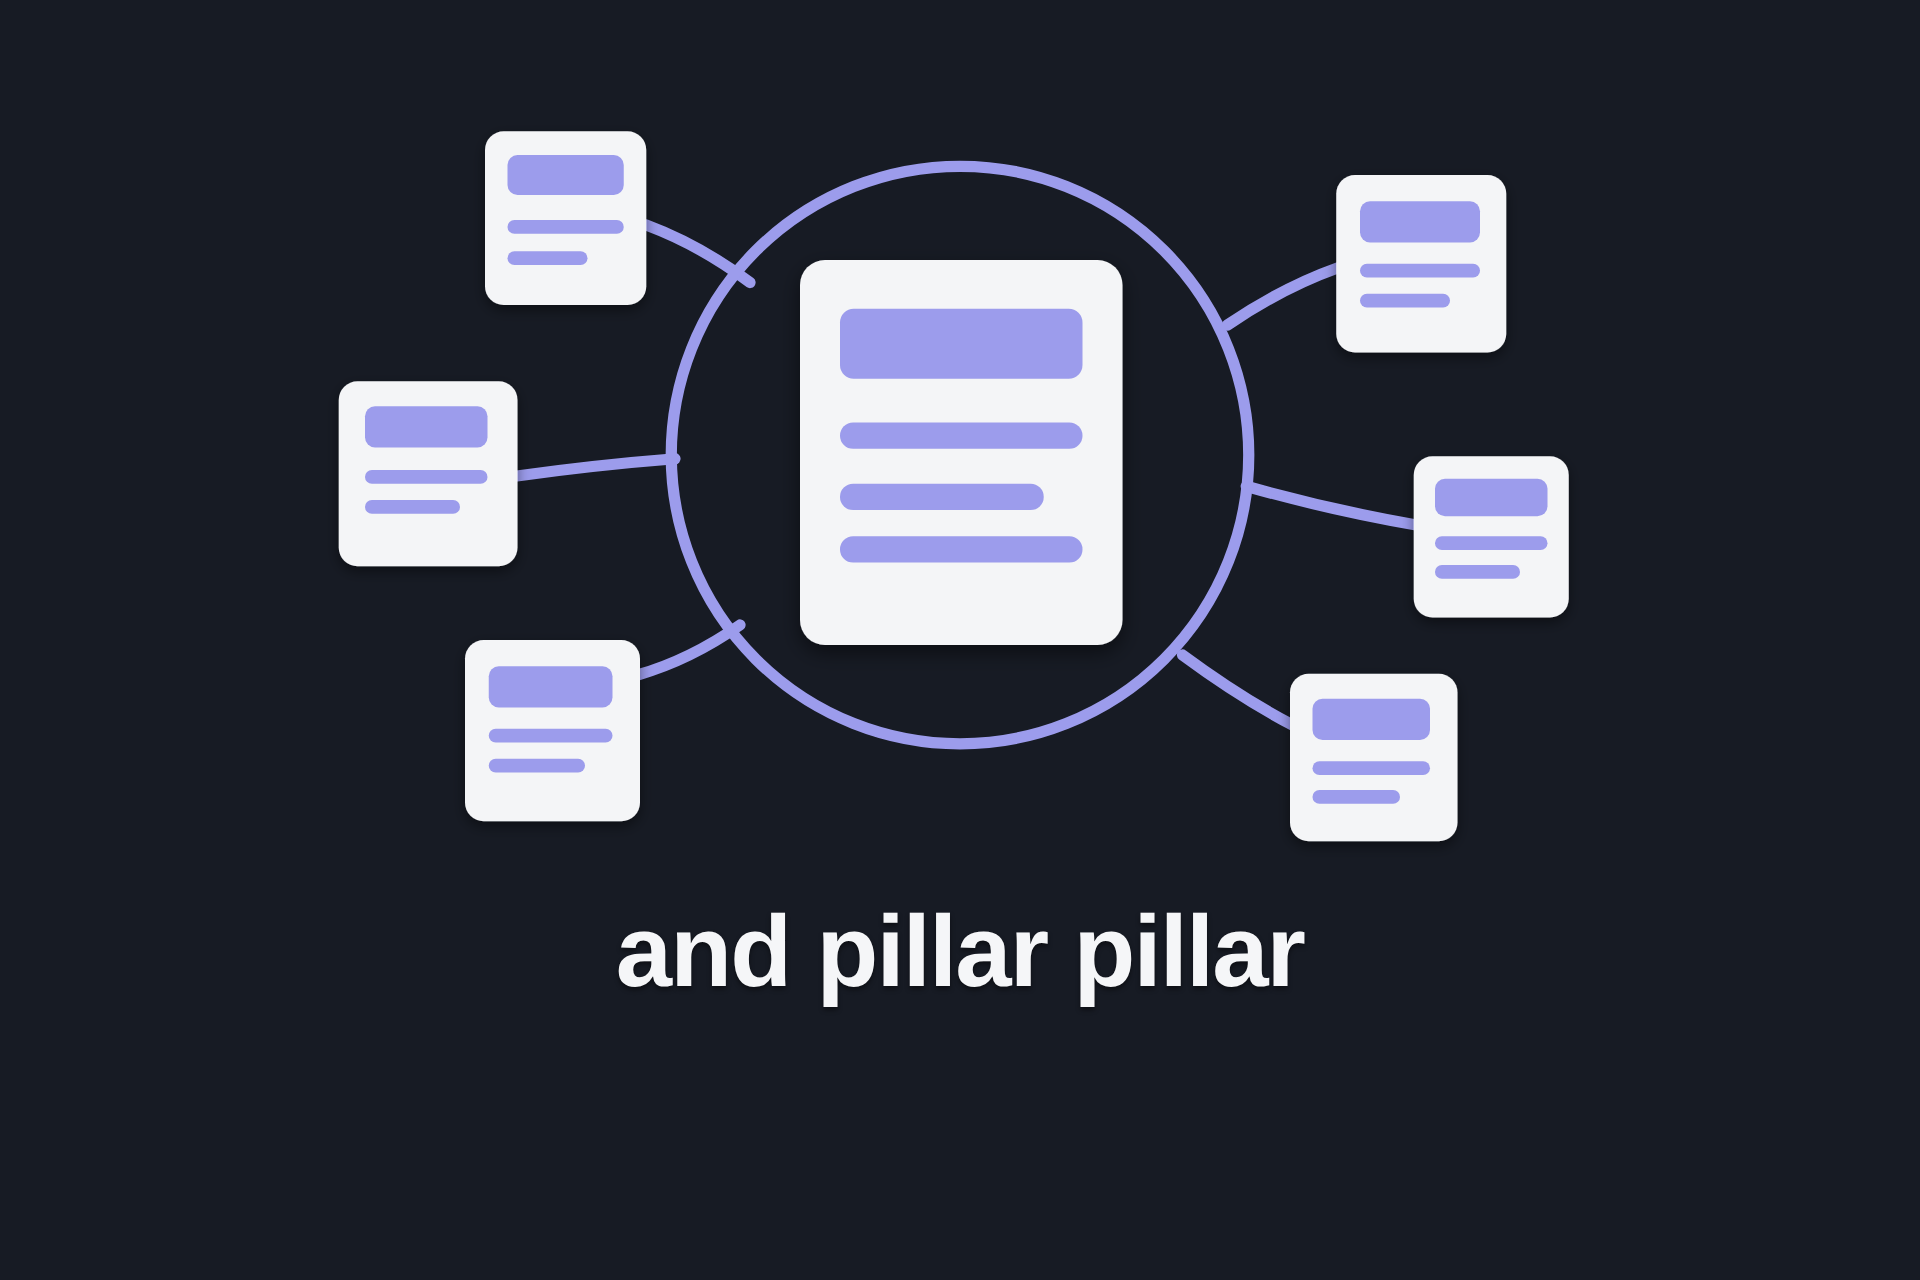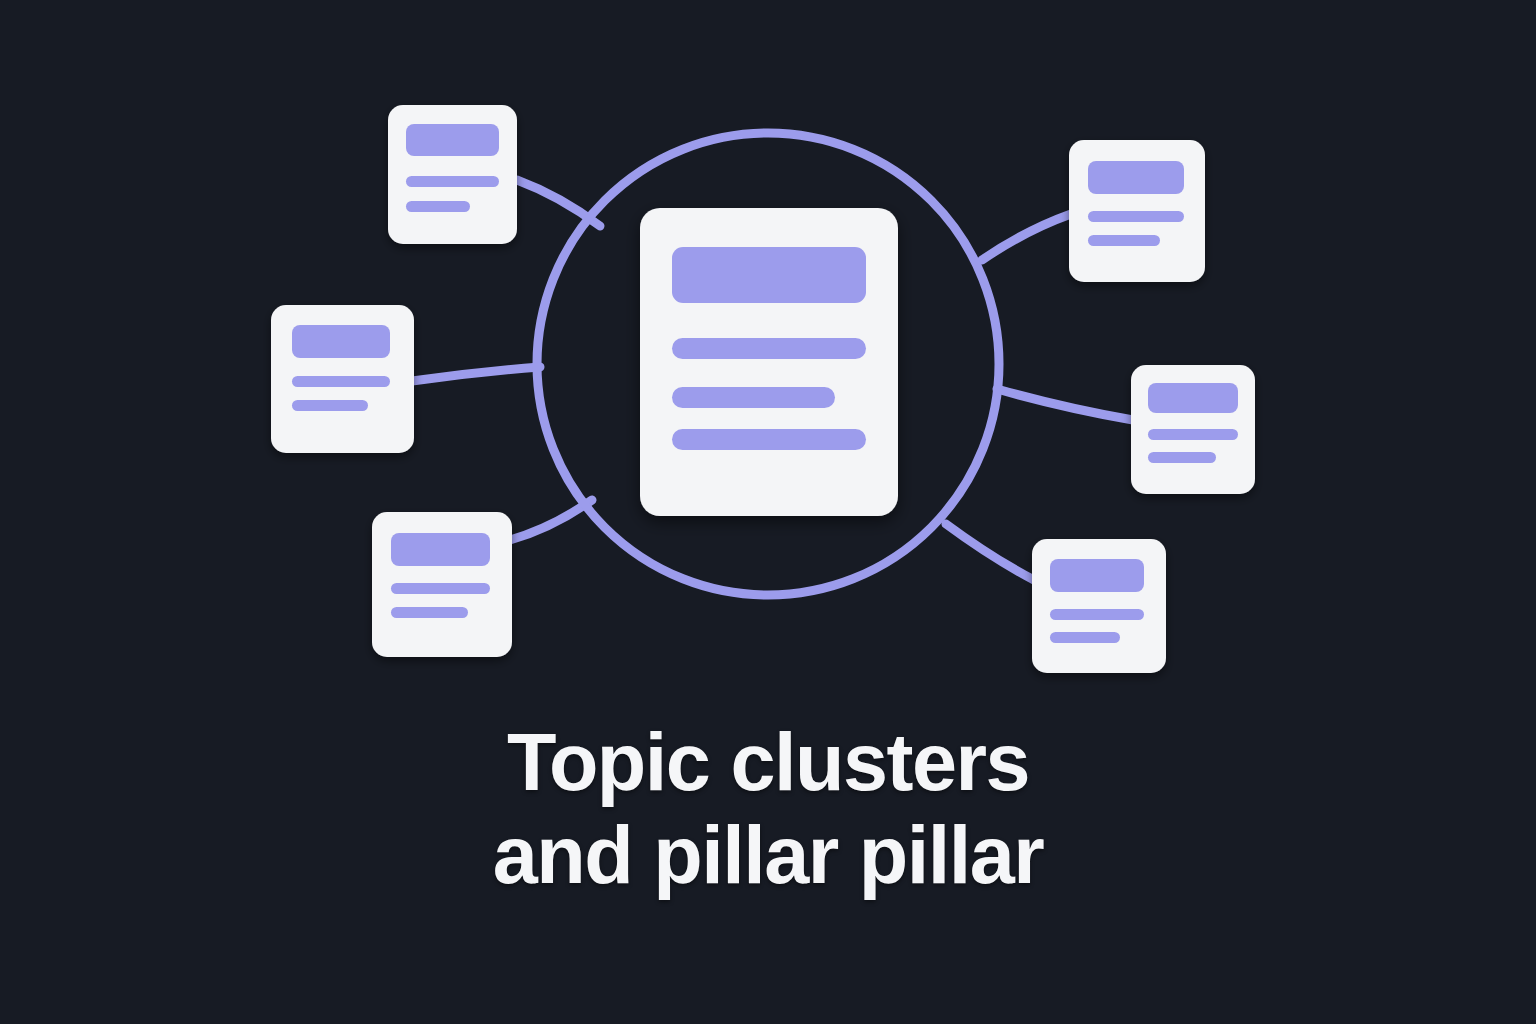--- a/index.html
+++ b/index.html
@@ -117,17 +117,16 @@
 
     <g filter="url(#cardShadow)">
       <rect x="1032" y="539" width="134" height="134" rx="15" ry="15" fill="#f4f5f7"></rect>
       <rect x="1050" y="559" width="94" height="33" rx="8" ry="8" fill="#9c9cec"></rect>
       <rect x="1050" y="609" width="94" height="11" rx="5.5" ry="5.5" fill="#9c9cec"></rect>
       <rect x="1050" y="632" width="70" height="11" rx="5.5" ry="5.5" fill="#9c9cec"></rect>
     </g>
   </svg>
 
   <div class="caption-wrap">
-    <span class="caption-line">Topic clusters</span>
     <span class="caption-line">and pillar pillar</span>
   </div>
 
 </div>
 
 </body></html>

